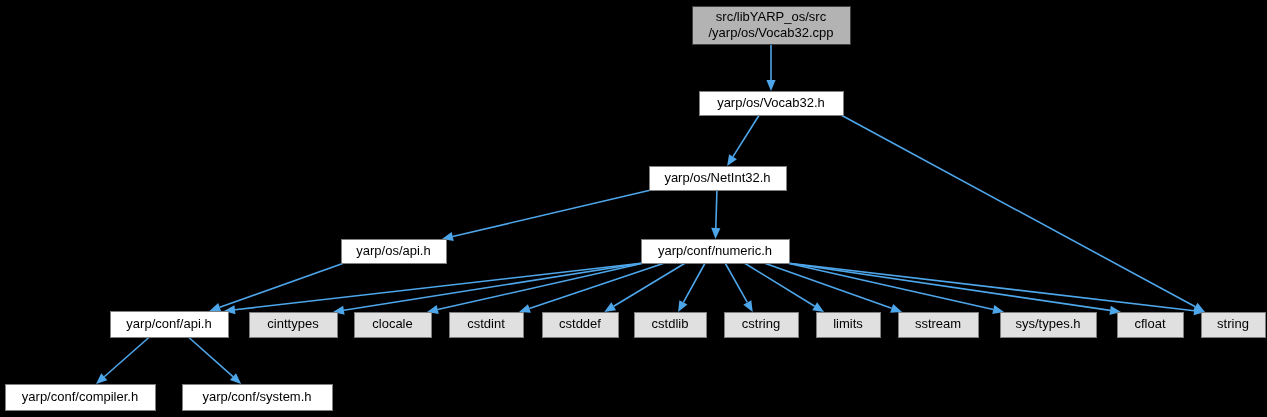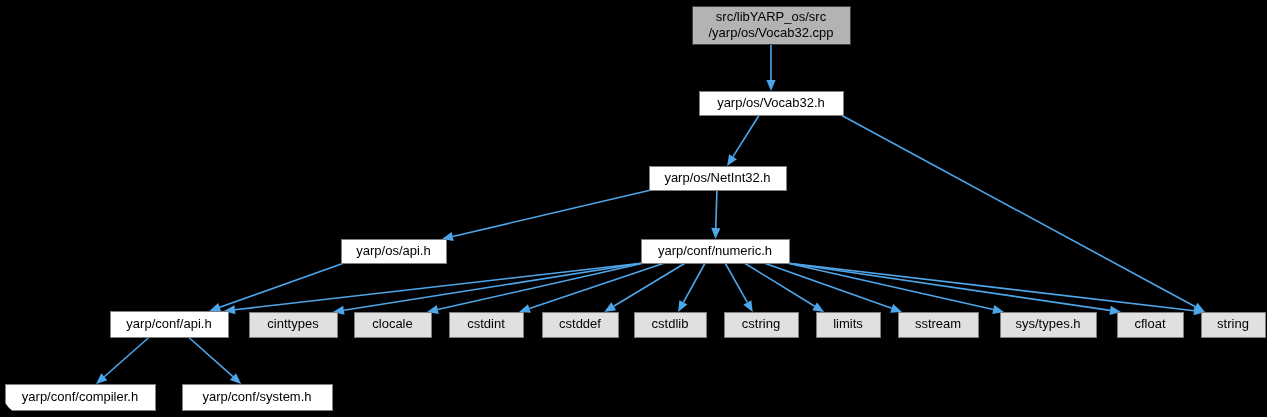--- a/index.html
+++ b/index.html
@@ -7,21 +7,20 @@
     padding: 0;
     background: #000000;
   }
   #graph-root {
     position: relative;
     width: 1267px;
     height: 417px;
     background: #000000;
     overflow: hidden;
     font-family: "Liberation Sans", sans-serif;
-    border-radius: 31px;
   }
   svg#graph-svg {
     position: absolute;
     top: 0; left: 0;
     width: 1267px;
     height: 417px;
     display: block;
   }
   .node-rect {
     stroke-width: 1px;

